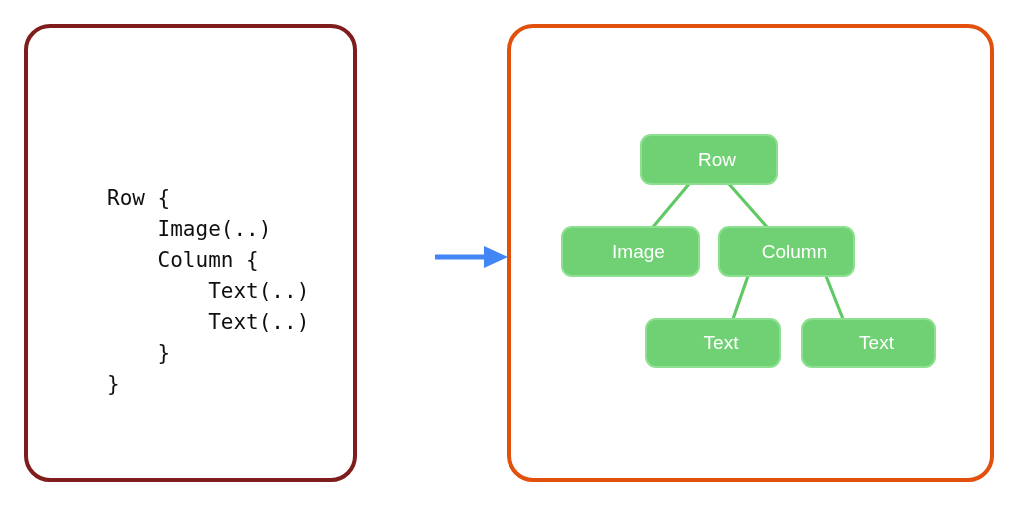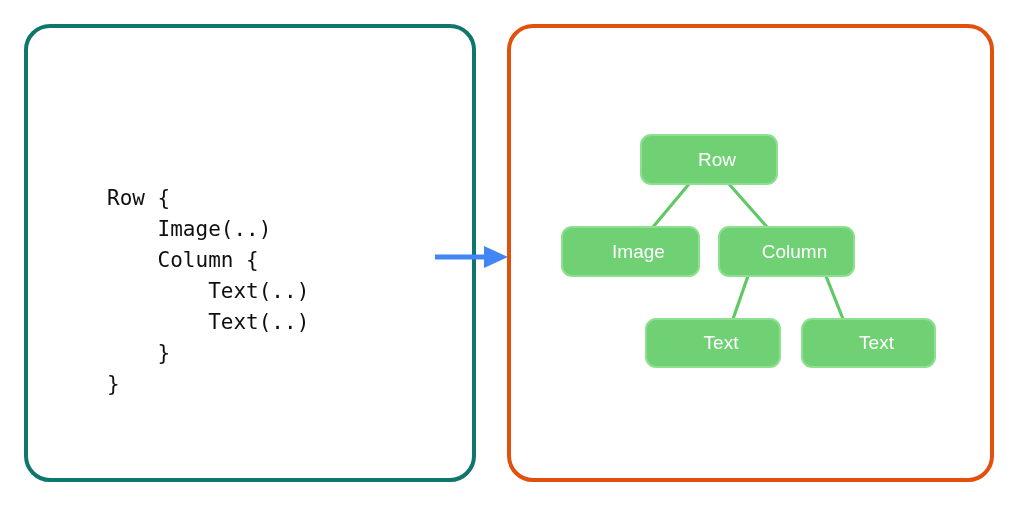--- a/index.html
+++ b/index.html
@@ -18,23 +18,23 @@
   
   .panel {
     position: absolute;
     box-sizing: border-box;
     background: #ffffff;
     border-radius: 26px;
   }
   #code-panel {
     left: 24px;
     top: 24px;
-    width: 452px;
+    width: 333px;
     height: 458px;
-    border: 4px solid #0f766e;
+    border: 4px solid #7f1d1d;
   }
   #tree-panel {
     left: 507px;
     top: 24px;
     width: 487px;
     height: 458px;
     border: 4px solid #E2500E;
   }
 
   

